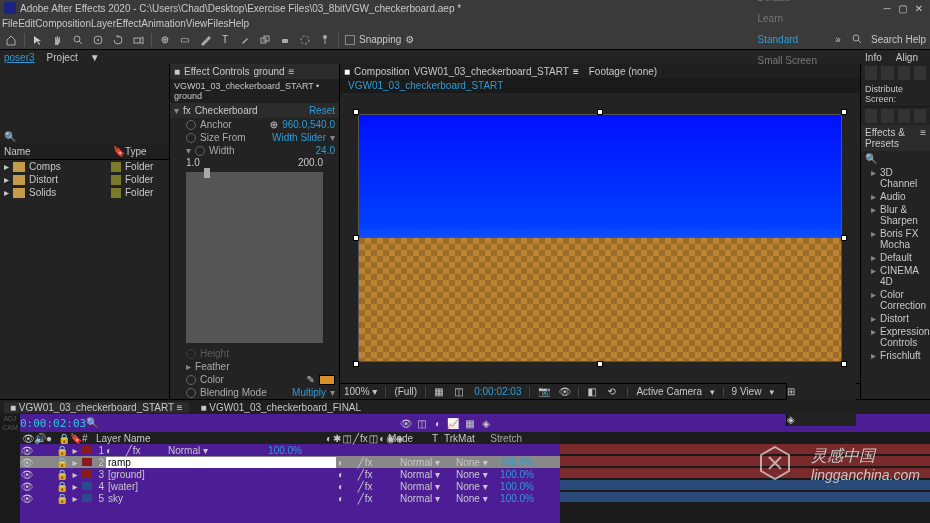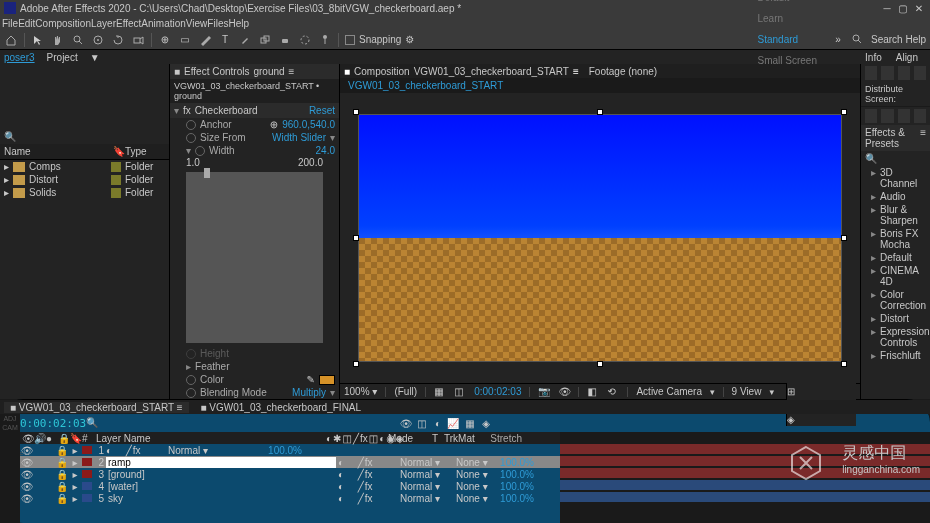--- a/index.html
+++ b/index.html
@@ -65,21 +65,21 @@
 
 .right { width: 70px; background: #232323; display: flex; flex-direction: column; border-left: 1px solid #000; }
 .right .sec { padding: 2px 4px; border-bottom: 1px solid #1a1a1a; font-size: 9px; }
 .right .iconrow { display: flex; gap: 4px; padding: 2px 4px; }
 .right .iconrow div { width: 14px; height: 14px; background: #333; }
 .fxpresets { flex: 1; overflow-y: auto; font-size: 9px; }
 .fxpresets .hdr { background: #2b2b2b; padding: 2px 4px; display: flex; }
 .fxpresets .item { padding: 1px 4px 1px 10px; display: flex; gap: 4px; color: #aaa; }
 .fxpresets .item .tri { color: #888; }
 
-.bottom { height: 124px; background: #0c4a6e; display: flex; flex-direction: column; border-top: 1px solid #000; border-radius: 23px; }
+.bottom { height: 124px; background: #4c1d95; display: flex; flex-direction: column; border-top: 1px solid #000; }
 .bottom .tabs { height: 14px; background: #1f1f1f; display: flex; padding: 0 4px; gap: 12px; align-items: center; font-size: 9px; }
 .bottom .tabs .tab.active { background: #2b2b2b; padding: 0 6px; }
 .tl-head { display: flex; height: 18px; }
 .tl-timecode { width: 60px; display: flex; align-items: center; }
 .tl-timecode .tc { color: #2ec6d6; font-size: 11px; font-family: monospace; }
 .tl-search { flex: 0 0 420px; display: flex; align-items: center; padding: 0 6px; }
 .tl-search .icn { width: 12px; height: 12px; }
 .tl-search .gap { flex: 1; }
 .tl-search .btn { width: 14px; height: 14px; margin: 0 1px; display: flex; align-items: center; justify-content: center; }
 .tl-ruler { flex: 1; background: #1a1a1a; position: relative; }
@@ -99,21 +99,21 @@
 .layers .num { width: 10px; text-align: right; }
 .layers .name { flex: 0 0 230px; padding-left: 2px; }
 .layers .mode { width: 42px; }
 .layers .trk { width: 40px; }
 .layers .strch { width: 36px; color: #2e9bd6; text-align: right; }
 .tracks { flex: 1; background: #1a1a1a; position: relative; }
 .tracks .bar { position: absolute; height: 10px; left: 0; right: 0; }
 .lowtabs { width: 20px; background: #1a1a1a; display: flex; flex-direction: column; }
 .lowtabs div { font-size: 7px; color: #555; text-align: center; padding: 1px 0; }
 
-.watermark { position: fixed; right: 10px; bottom: 40px; font-size: 14px; color: rgba(255,255,255,0.6); pointer-events: none; display: flex; align-items: flex-start; gap: 16px; }
+.watermark { position: fixed; right: 10px; bottom: 40px; font-size: 14px; color: rgba(255,255,255,0.6); pointer-events: none; display: flex; align-items: flex-end; gap: 16px; font-style: italic; }
 .watermark svg { opacity: 0.6; }
 
 svg { display: block; }
 </style>
 </head>
 <body>
 
 <div class="titlebar">
   <div class="icon"></div>
   <span>Adobe After Effects 2020 - C:\Users\Chad\Desktop\Exercise Files\03_8bitVGW_checkerboard.aep *</span>
@@ -655,15 +655,15 @@
   </div>
 </div>
 
 <div class="watermark">
   <svg width="40" height="40" viewBox="0 0 40 40">
       <path d="M20 4 L34 12 L34 28 L20 36 L6 28 L6 12 Z" fill="none" stroke="#fff" stroke-width="2"></path>
       <path d="M14 14 L26 26 M26 14 L14 26" stroke="#fff" stroke-width="2"></path>
     </svg>
   <div>
     <div style="font-size:16px">灵感中国</div>
-    <div style="font-size:10px">lingganchina.com</div>
+    <div style="font-size:14px">lingganchina.com</div>
   </div>
 </div>
 
 </body></html>

